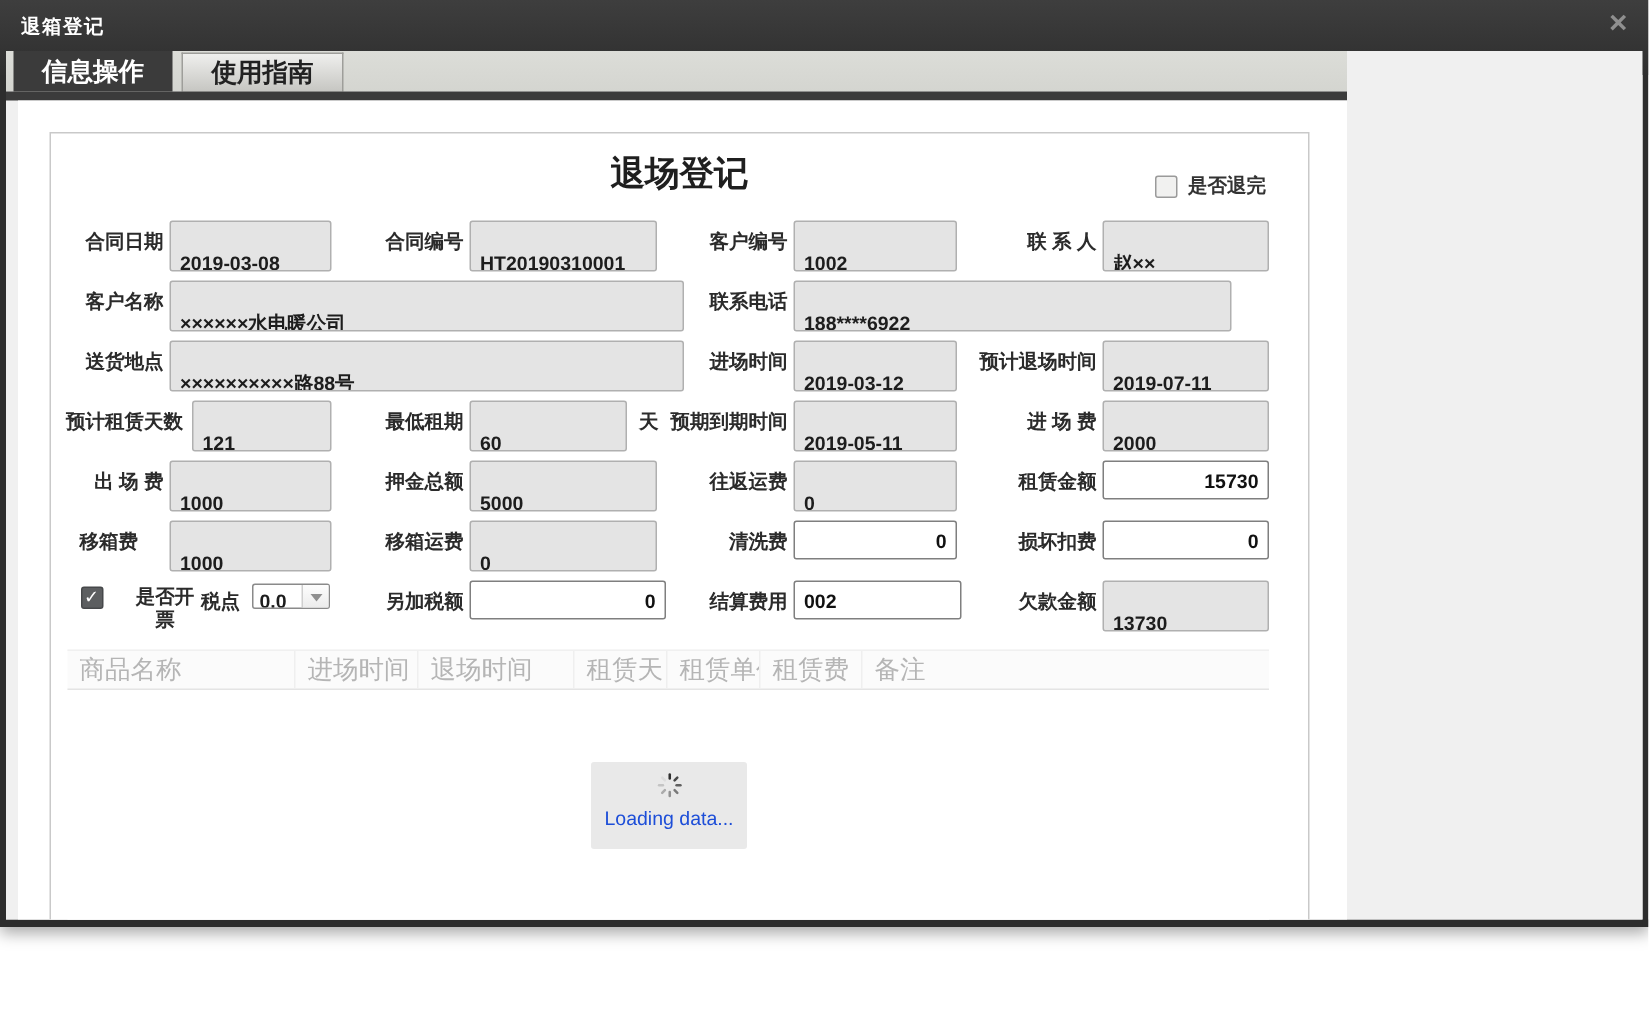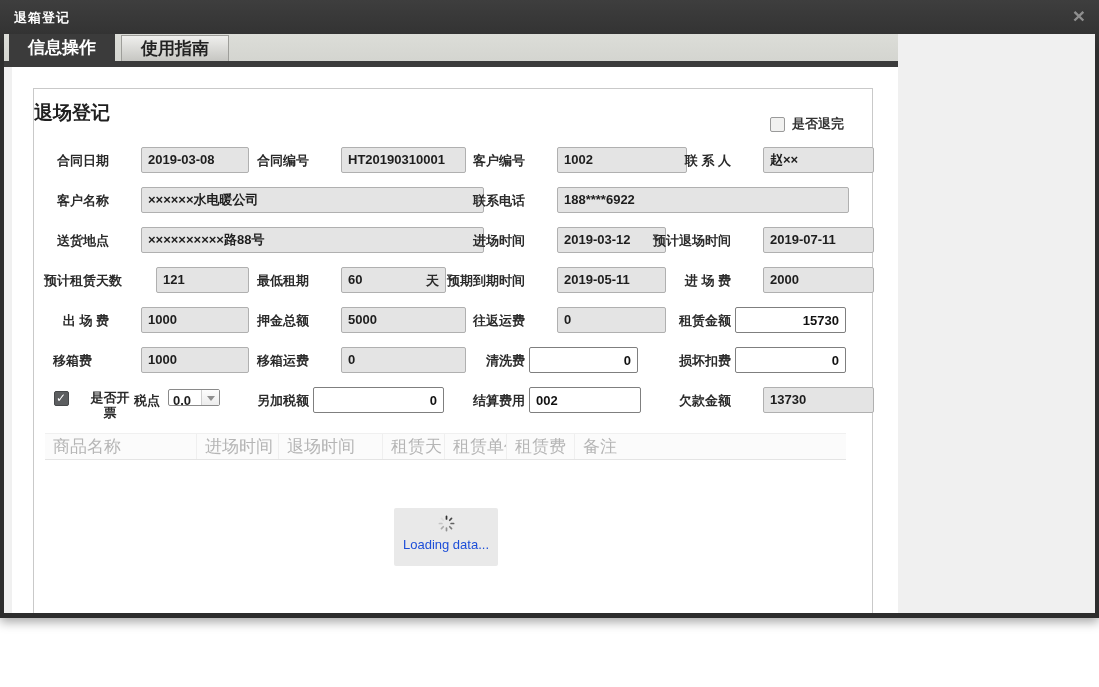--- a/index.html
+++ b/index.html
@@ -20,26 +20,26 @@
   .tabstrip { position:absolute; left:0; top:0; width:894px; height:27px; background:linear-gradient(#dcddd8,#d4d5d0); display:flex; padding-left:5px; }
   .tab { height:27px; padding:0 19px; font-size:17px; font-weight:700; line-height:27px; cursor:pointer; }
   .tab.active { background:#3b3b3b; color:#ffffff; }
   .tab.inactive { background:linear-gradient(#efefed,#c6c6c2); color:#222222; border:1px solid #9e9e9a; border-bottom:none; margin-left:6px; height:26px; margin-top:1px; line-height:25px; }
   .tab-underline { position:absolute; left:0; top:27px; width:894px; height:6px; background:#3b3b3b; }
 
   
   .panel { position:absolute; left:8px; top:33px; width:886px; height:546px; background:#ffffff; overflow:hidden; }
   .formbox { position:absolute; left:21px; top:21px; width:840px; height:600px; border:1px solid #c9c9c9; background:#ffffff; }
 
-  .form-title { position:absolute; top:11px; left:0; right:0; text-align:left; font-size:19px; font-weight:700; color:#1f1f1f; }
+  .form-title { position:absolute; top:11px; left:0; right:0; text-align:center; font-size:23px; font-weight:700; color:#1f1f1f; }
 
   .lbl { position:absolute; font-size:13px; font-weight:600; color:#2b2b2b; text-align:right; white-space:nowrap; }
   .lbl.la { text-align:left; }
   .fld { position:absolute; height:26px; border:1px solid #b0b0b0; background:#e4e4e4; border-radius:2px;
-         font-size:13px; font-weight:600; line-height:24px; color:#1d1d1d; padding:0 6px; overflow:hidden; white-space:nowrap;margin-left:28px; }
+         font-size:13px; font-weight:600; line-height:24px; color:#1d1d1d; padding:16px 6px; overflow:hidden; white-space:nowrap; }
   .fld.num { text-align:left; }
   .inp { position:absolute; height:26px; border:1px solid #7f7f7f; background:#ffffff; border-radius:2px;
          font-family:"Liberation Sans","DejaVu Sans",sans-serif; font-size:13px; font-weight:600; color:#111111; padding:0 6px; }
   .inp.num { text-align:right; }
   .suffix { position:absolute; font-size:13px; font-weight:600; color:#2b2b2b; }
 
   .cb { width:15px; height:15px; border:1px solid #9a9a9a; background:#f1f1f0; border-radius:2px; display:inline-block; position:relative; cursor:pointer; flex:none; }
   .cb.checked { background:#5c5e60; border-color:#46484a; }
   .cb.checked::after { content:"✓"; position:absolute; left:1px; top:-1px; color:#ffffff; font-size:12px; font-weight:700; line-height:15px; }
 
@@ -87,21 +87,21 @@
           <div class="done-check">
             <span class="cb"></span>
             <span>是否退完</span>
           </div>
 
           <div class="lbl" style="left:19px;width:56px;top:63px">合同日期</div>
           <div class="fld" style="left:79px;width:108px;top:58px">2019-03-08</div>
           <div class="lbl" style="left:219px;width:56px;top:63px">合同编号</div>
           <div class="fld" style="left:279px;width:125px;top:58px">HT20190310001</div>
           <div class="lbl" style="left:435px;width:56px;top:63px">客户编号</div>
-          <div class="fld" style="left:495px;width:130px;top:58px">1002</div>
+          <div class="fld" style="left:495px;width:109px;top:58px">1002</div>
           <div class="lbl" style="left:641px;width:56px;top:63px">联 系 人</div>
           <div class="fld" style="left:701px;width:111px;top:58px">赵××</div>
 
           <div class="lbl" style="left:19px;width:56px;top:103px">客户名称</div>
           <div class="fld" style="left:79px;width:343px;top:98px">××××××水电暖公司</div>
           <div class="lbl" style="left:435px;width:56px;top:103px">联系电话</div>
           <div class="fld" style="left:495px;width:292px;top:98px">188****6922</div>
 
           <div class="lbl" style="left:19px;width:56px;top:143px">送货地点</div>
           <div class="fld" style="left:79px;width:343px;top:138px">××××××××××路88号</div>

